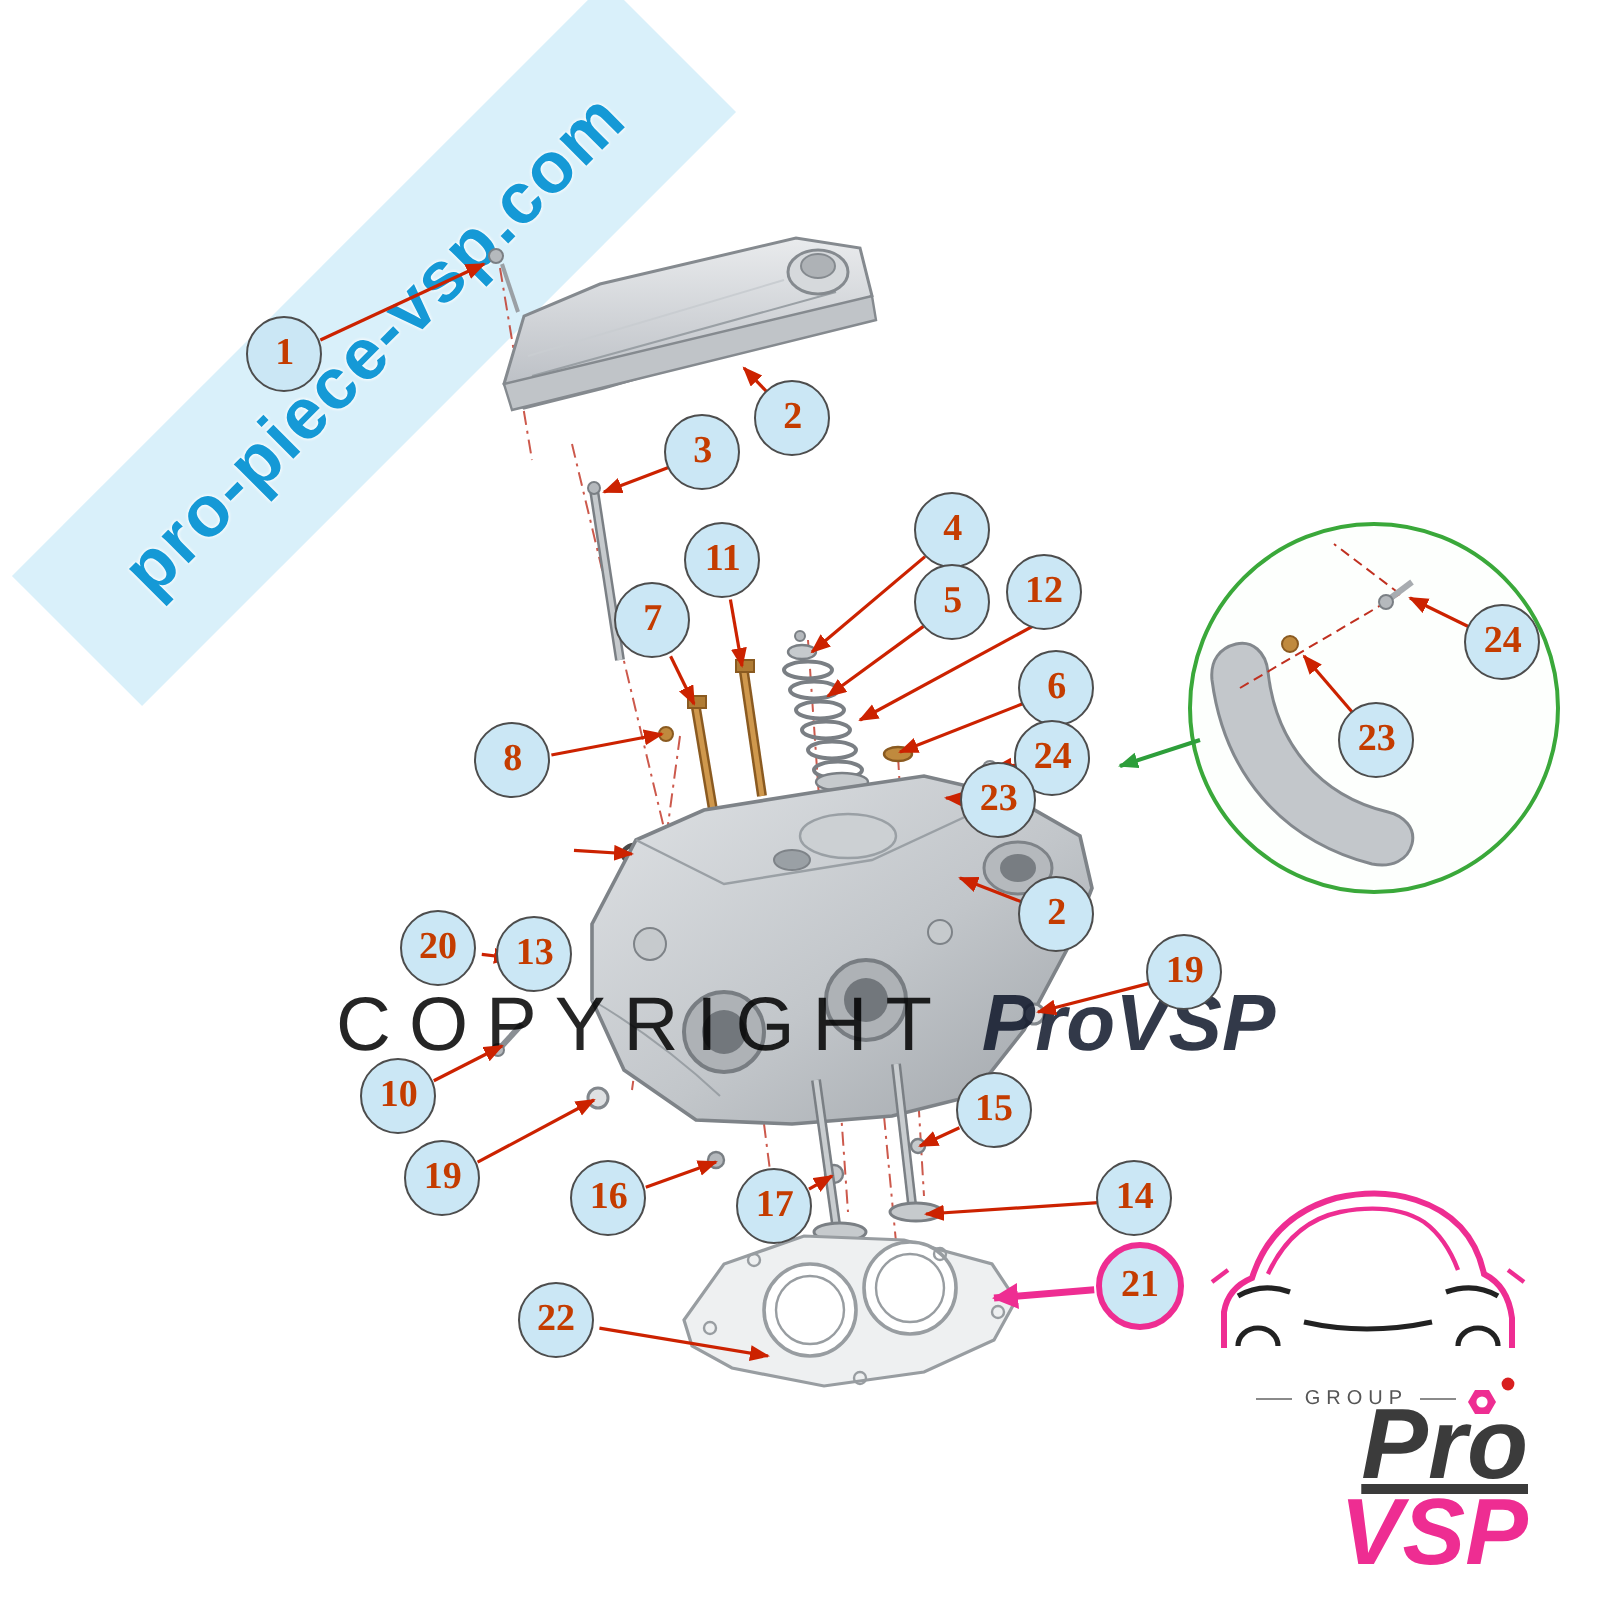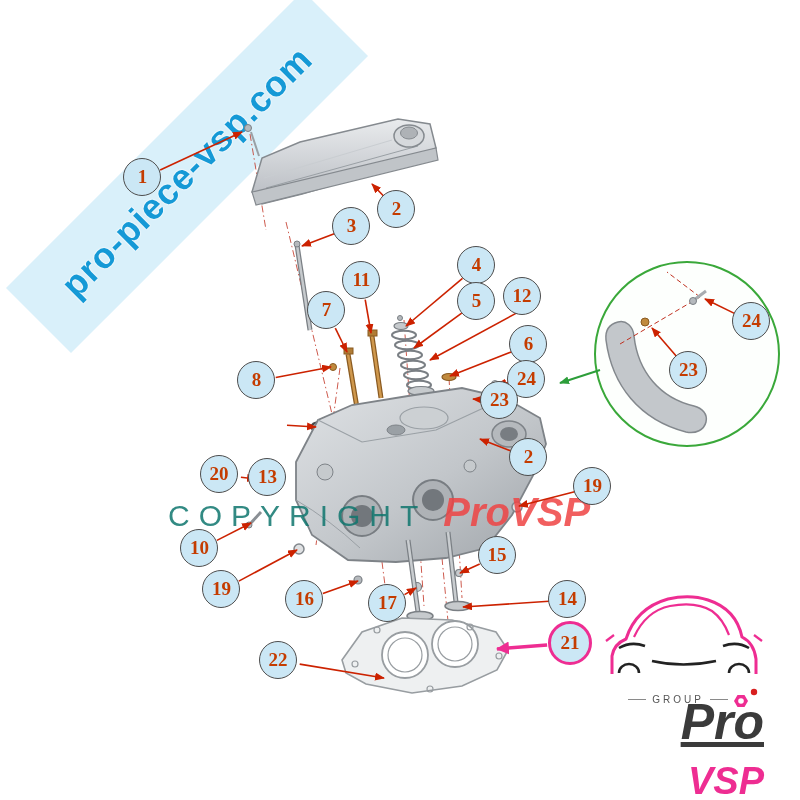--- a/index.html
+++ b/index.html
@@ -15,41 +15,41 @@
     color:var(--banner-text);
     text-shadow:0 0 2px #ffffff,0 0 2px #ffffff;}
 
   svg.layer{position:absolute;left:0;top:0;}
   #parts-layer{z-index:2;}
   #arrow-layer{z-index:4;pointer-events:none;}
 
   
   #watermark{position:absolute;left:168px;top:490px;z-index:3;
     display:flex;align-items:baseline;gap:16px;opacity:0.85;}
-  #watermark .wm-copy{font-size:30px;letter-spacing:9px;color:#0f766e;}
-  #watermark .wm-brand{font-size:40px;font-style:italic;font-weight:bold;color:#ef4444;}
+  #watermark .wm-copy{font-size:38px;letter-spacing:9px;color:#000000;}
+  #watermark .wm-brand{font-size:40px;font-style:italic;font-weight:bold;color:#0f172a;}
 
   
   #callout-layer{position:absolute;inset:0;z-index:5;}
   .callout{position:absolute;width:36px;height:36px;border-radius:50%;
     background:var(--callout-fill);border:1.6px solid var(--callout-border);
     display:flex;align-items:center;justify-content:center;
     font-family:"Liberation Serif",serif;font-weight:bold;font-size:19px;
     color:var(--callout-number);}
   .callout.highlight{width:38px;height:38px;border:3px solid var(--highlight);}
 
   
   #logo-group{position:absolute;right:72px;top:694px;z-index:6;
     display:flex;align-items:center;gap:6px;
     font-size:10px;letter-spacing:3px;color:#555;font-weight:normal;}
   #logo-group .gl-line{width:18px;height:1px;background:#8a8a8a;}
   #logo-text{position:absolute;right:36px;top:700px;z-index:6;text-align:right;
     font-style:italic;font-weight:bold;line-height:0.9;}
   #logo-text .line1{font-size:50px;color:var(--logo-dark);text-decoration:underline;}
-  #logo-text .line2{font-size:38px;color:var(--logo-pink);margin-top:19px;}
+  #logo-text .line2{font-size:47px;color:var(--logo-pink);}
 </style>
 </head>
 <body>
 
 <div id="stage">
 
   <div id="banner">
     <span>pro-piece-vsp.com</span>
   </div>
 

